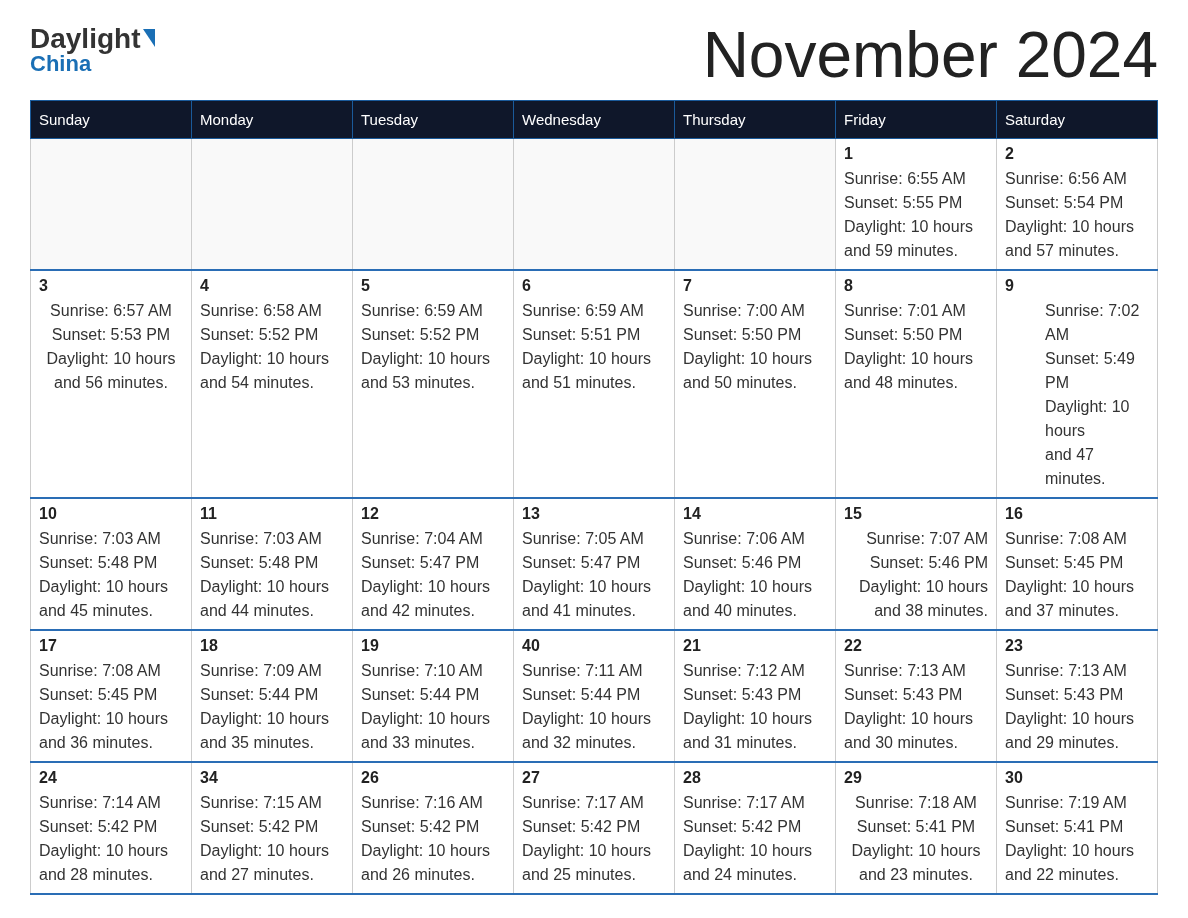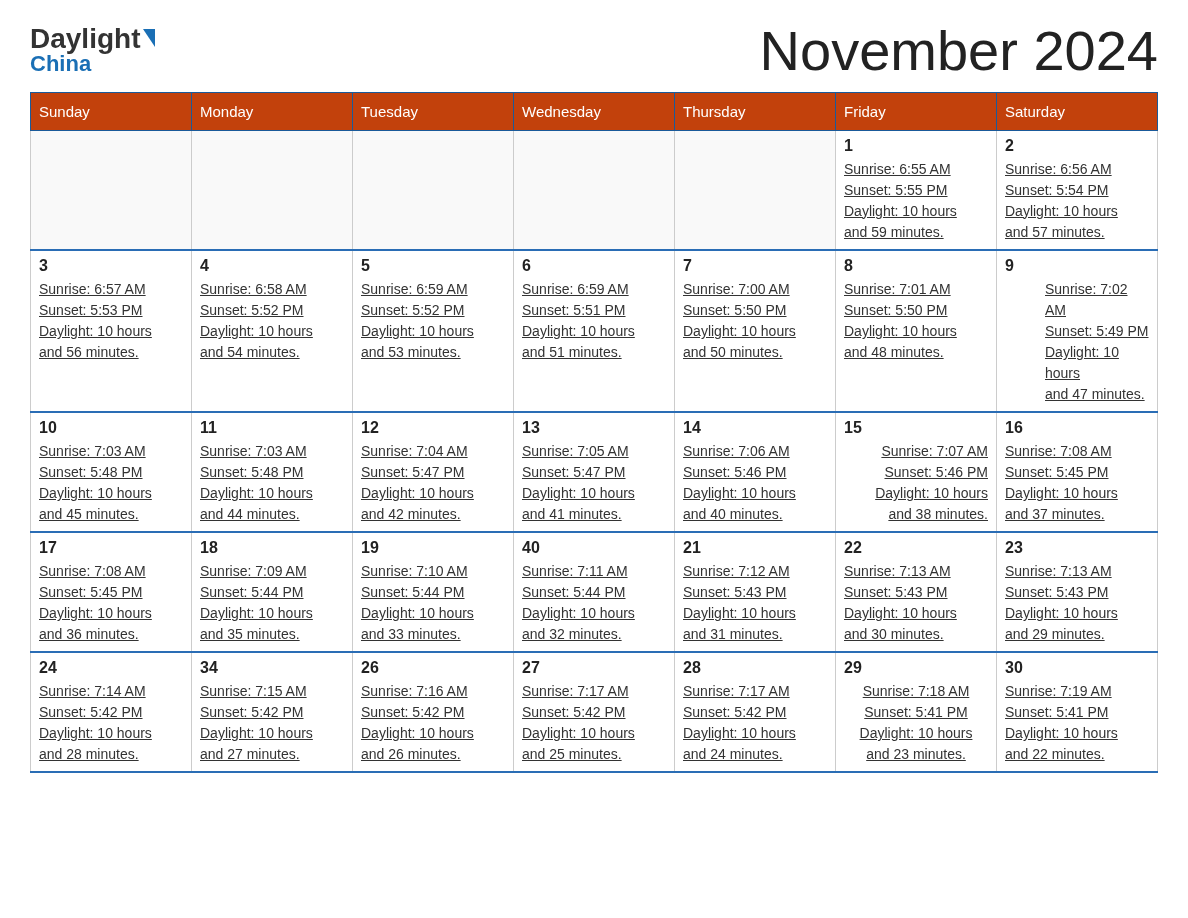--- a/index.html
+++ b/index.html
@@ -43,38 +43,38 @@
     .logo-blue {
       font-size: 22px;
       font-weight: bold;
       color: #1a6fb5;
       margin-top: -2px;
     }
     .title-section {
       text-align: right;
     }
     .month-title {
-      font-size: 56px;
+      font-size: 64px;
       font-weight: normal;
       color: #222;
       line-height: 1.1;
       text-align: center;
     }
     .location {
       font-size: 22px;
       color: #555;
       margin-top: 4px;
     }
     .calendar {
       width: 100%;
       border-collapse: collapse;
       margin-top: 5px;
     }
     .calendar thead th {
-      background-color: #c2410c;
+      background-color: #0f172a;
       color: #fff;
       font-size: 15px;
       font-weight: normal;
       padding: 10px 8px;
       border: 1px solid #1a5a9a;
       text-align: left;
     }
     .calendar tbody td {
       vertical-align: top;
       border: 1px solid #ccc;
@@ -85,24 +85,23 @@
     .calendar tbody tr {
       border-bottom: 2px solid #2a6db5;
     }
     .day-number {
       font-size: 16px;
       font-weight: bold;
       color: #222;
       margin-bottom: 4px;
     }
     .day-info {
-      font-size: 14px;
+      font-size: 16px;
       color: #333;
       line-height: 1.5;
-      text-decoration: underline;
     }
     .empty-cell {
       background: #f9f9f9;
     }
     td {
       height: 120px;
     }
   </style>
 </head>
 <body>
@@ -150,21 +149,21 @@
           <div class="day-number">2</div>
           <div class="day-info" style="white-space: pre-line;">Sunrise: 6:56 AM
 Sunset: 5:54 PM
 Daylight: 10 hours
 and 57 minutes.</div>
         </td>
       </tr>
       <tr>
         <td>
           <div class="day-number">3</div>
-          <div class="day-info" style="white-space: pre-line;">Sunrise: 6:57 AM
+          <div class="day-info" style="white-space: pre-line; text-align: center;">Sunrise: 6:57 AM
 Sunset: 5:53 PM
 Daylight: 10 hours
 and 56 minutes.</div>
         </td>
         <td>
           <div class="day-number">4</div>
           <div class="day-info" style="white-space: pre-line;">Sunrise: 6:58 AM
 Sunset: 5:52 PM
 Daylight: 10 hours
 and 54 minutes.</div>

